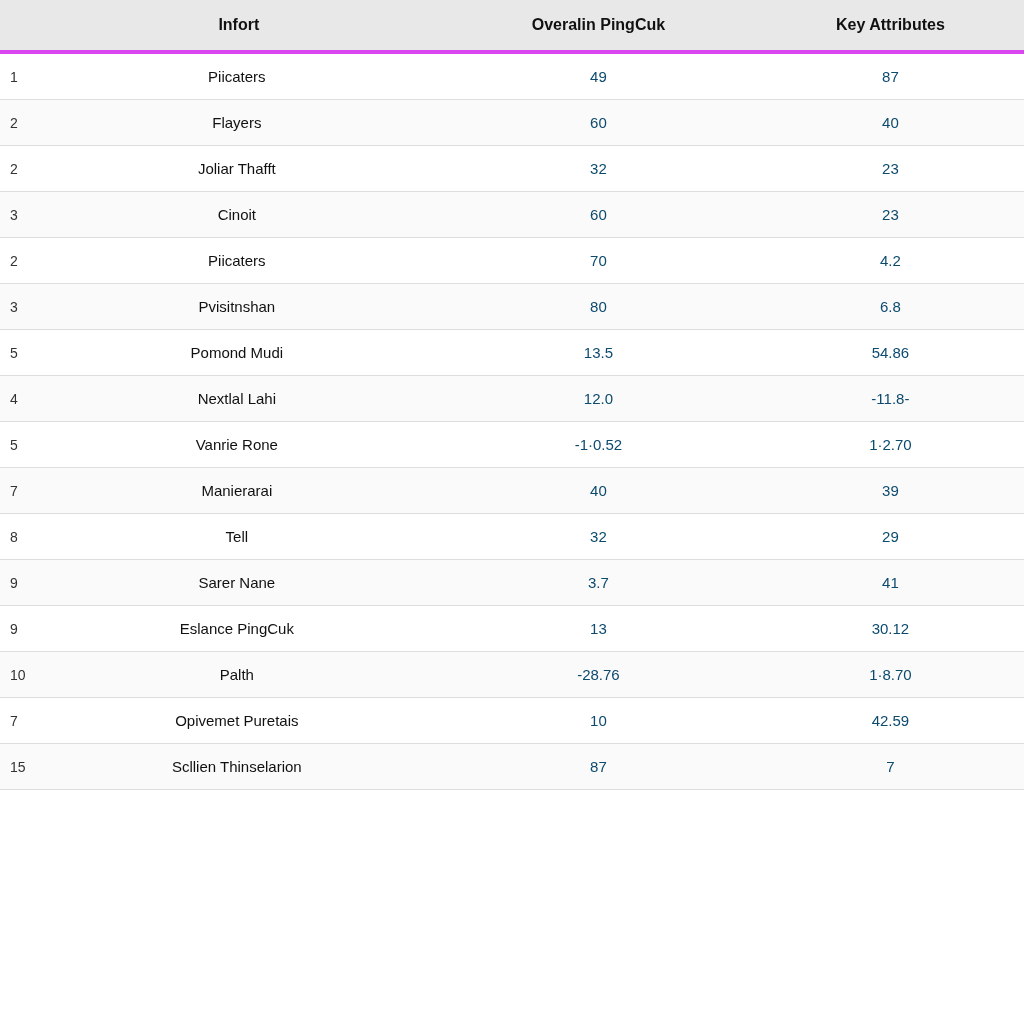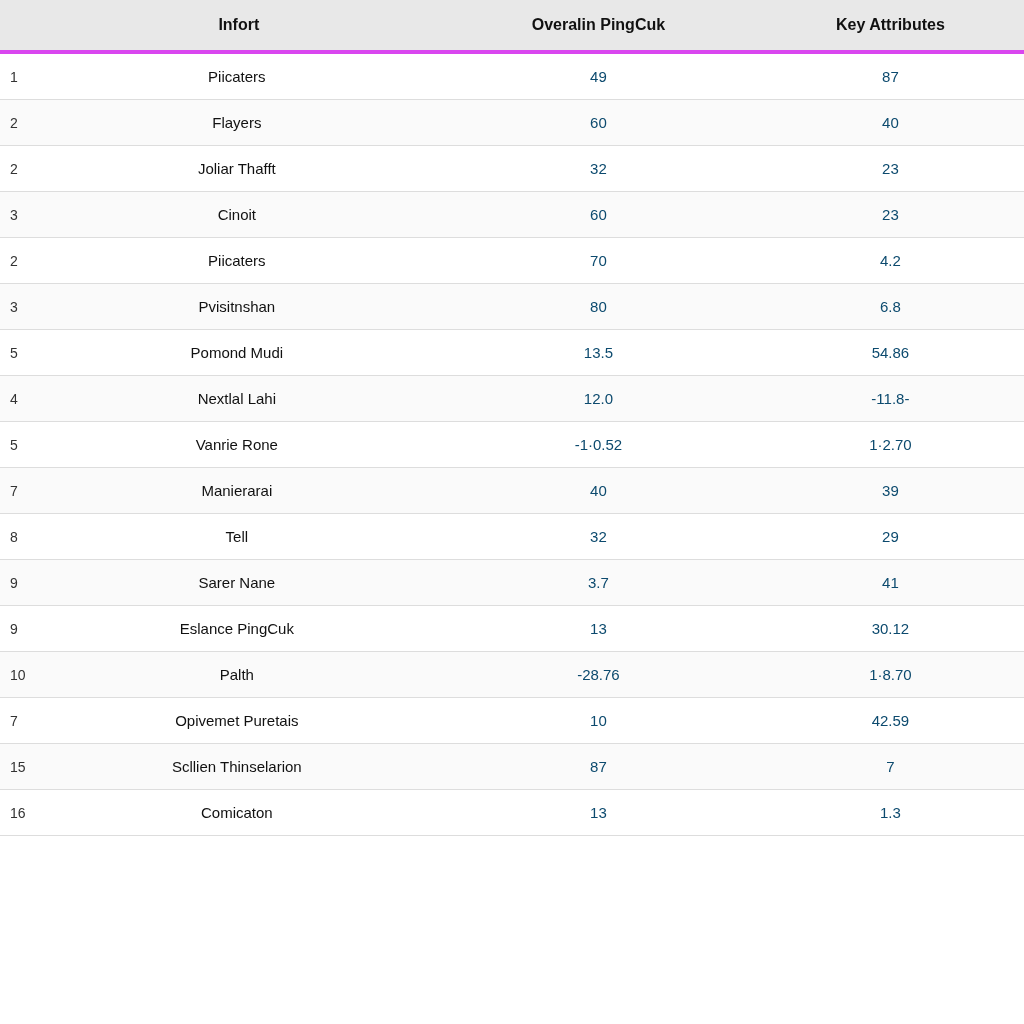--- a/index.html
+++ b/index.html
@@ -162,20 +162,14 @@
         <td class="name">Opivemet Puretais</td>
         <td class="value">10</td>
         <td class="value">42.59</td>
       </tr>
       <tr>
         <td class="rank">15</td>
         <td class="name">Scllien Thinselarion</td>
         <td class="value">87</td>
         <td class="value">7</td>
       </tr>
-      <tr>
-        <td class="rank">16</td>
-        <td class="name">Comicaton</td>
-        <td class="value">13</td>
-        <td class="value">1.3</td>
-      </tr>
     </tbody>
 </table>
 
 </body></html>

